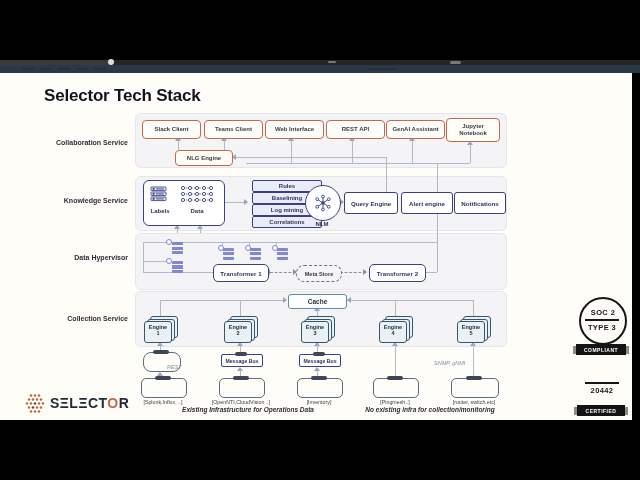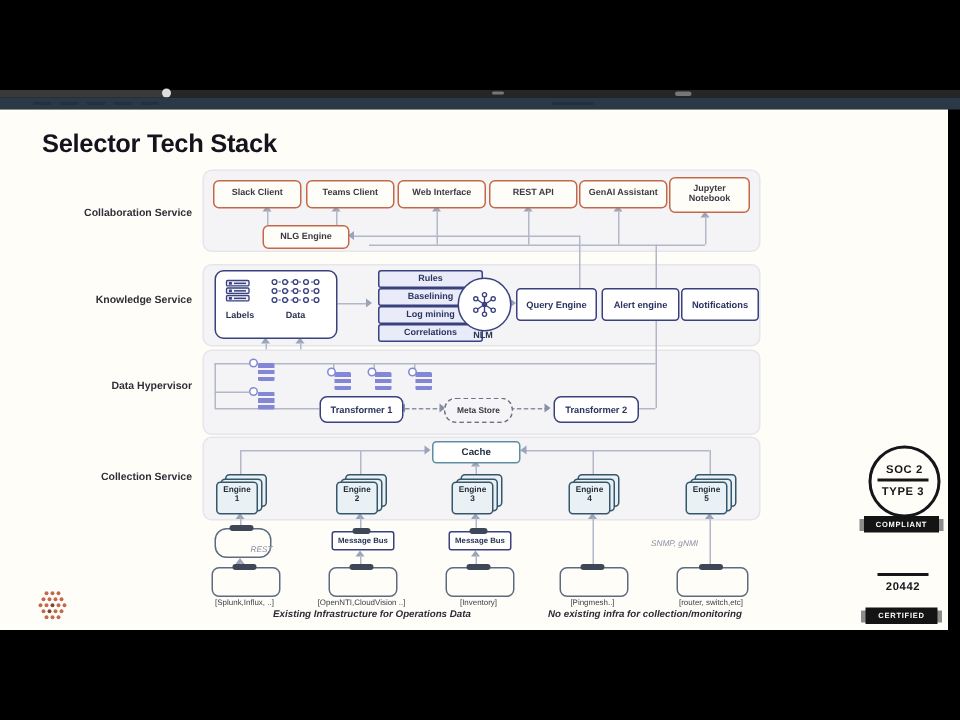--- a/index.html
+++ b/index.html
@@ -74,21 +74,21 @@
   <div class="abs bardash" style="left:22px;top:68px;width:12px;height:2px;"></div>
   <div class="abs bardash" style="left:40px;top:68px;width:12px;height:2px;"></div>
   <div class="abs bardash" style="left:58px;top:68px;width:12px;height:2px;"></div>
   <div class="abs bardash" style="left:76px;top:68px;width:12px;height:2px;"></div>
   <div class="abs bardash" style="left:94px;top:68px;width:12px;height:2px;"></div>
   <div class="abs bardash" style="left:368px;top:68px;width:28px;height:2px;"></div>
   <div class="abs" id="bottomblack" style="left:0;top:420px;width:640px;height:60px;background:#000;"></div>
 
   <div class="abs" id="slide">
 
-    <div class="abs" id="title" style="left:28px;top:13px;">Selector Tech Stack</div>
+    <div class="abs" id="title" style="left:44px;top:13px;">Selector Tech Stack</div>
 
     <div class="abs rowlab" style="left:28px;top:66px;">Collaboration Service</div>
     <div class="abs rowlab" style="left:28px;top:124px;">Knowledge Service</div>
     <div class="abs rowlab" style="left:28px;top:181px;">Data Hypervisor</div>
     <div class="abs rowlab" style="left:28px;top:242px;">Collection Service</div>
 
     <div class="abs rowc" style="left:135px;top:40px;width:370px;height:53px;"></div>
     <div class="abs rowc" style="left:135px;top:103px;width:370px;height:53px;"></div>
     <div class="abs rowc" style="left:135px;top:160px;width:370px;height:55px;"></div>
     <div class="abs rowc" style="left:135px;top:218px;width:370px;height:54px;"></div>
@@ -371,15 +371,18 @@
           <circle cx="17" cy="15.5" r="1.3"></circle>
         <circle cx="7" cy="19.5" r="1.3"></circle>
           <circle cx="11" cy="19.5" r="1.3"></circle>
           <circle cx="15" cy="19.5" r="1.3"></circle>
       </g>
       <g fill="#7a4436">
         <circle cx="11" cy="11.5" r="1.3"></circle>
           <circle cx="9" cy="15.5" r="1.3"></circle>
       </g>
     </svg>
+    <div class="abs" id="logotext" style="left:50px;top:322px;">
+      <span>S</span><span>Ξ</span><span>L</span><span>Ξ</span><span>CT</span><span class="oorange">O</span><span>R</span>
+    </div>
 
   </div>
 </div>
 
 </body></html>

